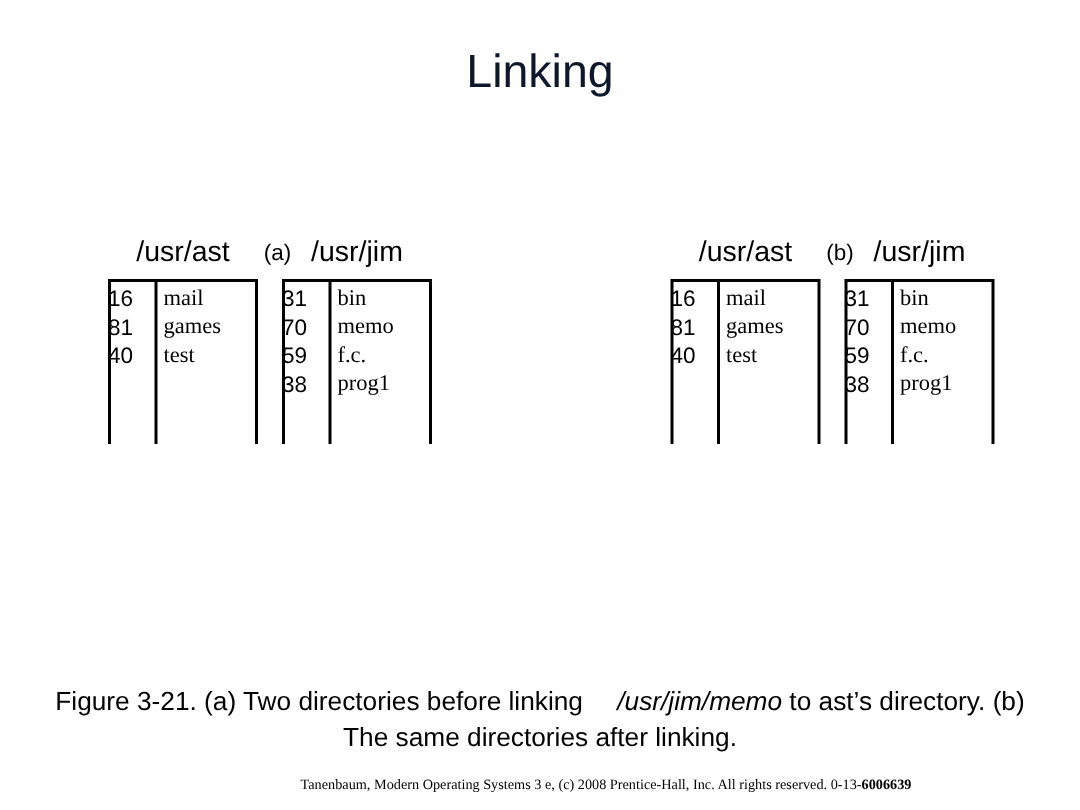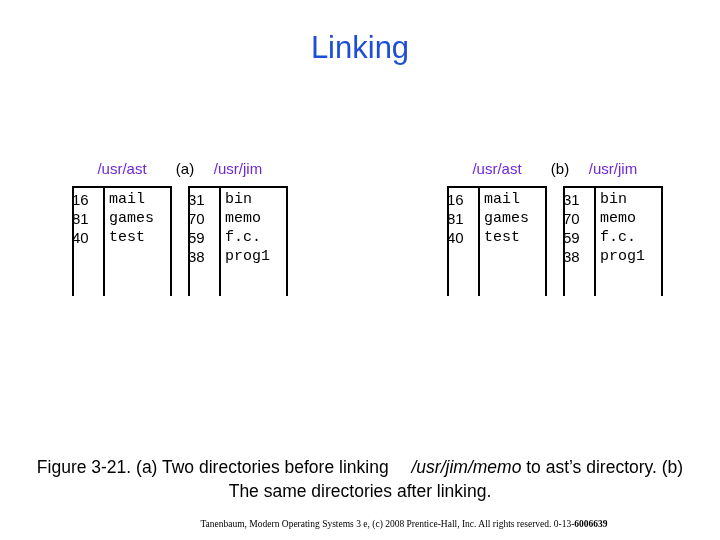--- a/index.html
+++ b/index.html
@@ -17,21 +17,21 @@
 
   
   .slide-title {
     position: absolute;
     top: 30px;
     left: 0;
     width: 720px;
     text-align: center;
     font-size: 31px;
     line-height: 36px;
-    color: #1d4ed8;
+    color: #0f172a;
     font-family: "Liberation Sans", sans-serif;
     white-space: nowrap;
   }
 
   
   .figure {
     position: absolute;
     top: 0;
     left: 0;
     width: 720px;
@@ -51,23 +51,23 @@
 
   
   .dir {
     position: absolute;
     top: 0;
   }
   .dir-1 { left: 12px; }
   .dir-2 { left: 128px; }
 
   .dir-heading {
-    font-size: 15px;
+    font-size: 19px;
     line-height: 17px;
-    color: #6d28d9;
+    color: #000000;
     text-align: center;
     width: 100px;
     white-space: nowrap;
     font-family: "Liberation Sans", sans-serif;
   }
 
   .dir-table {
     position: relative;
     margin-top: 9px;
     width: 100px;
@@ -105,21 +105,21 @@
     text-align: left;
     font-size: 15px;
     font-family: "Liberation Sans", sans-serif;
     color: #000;
     vertical-align: top;
   }
   .fname {
     display: inline-block;
     margin-left: 6px;
     font-size: 15px;
-    font-family: Liberation Mono, monospace;
+    font-family: Liberation Serif, serif;
     color: #000;
     vertical-align: top;
   }
 
   .panel-label {
     position: absolute;
     top: 160px;
     font-size: 15px;
     color: #000;
     text-align: center;

